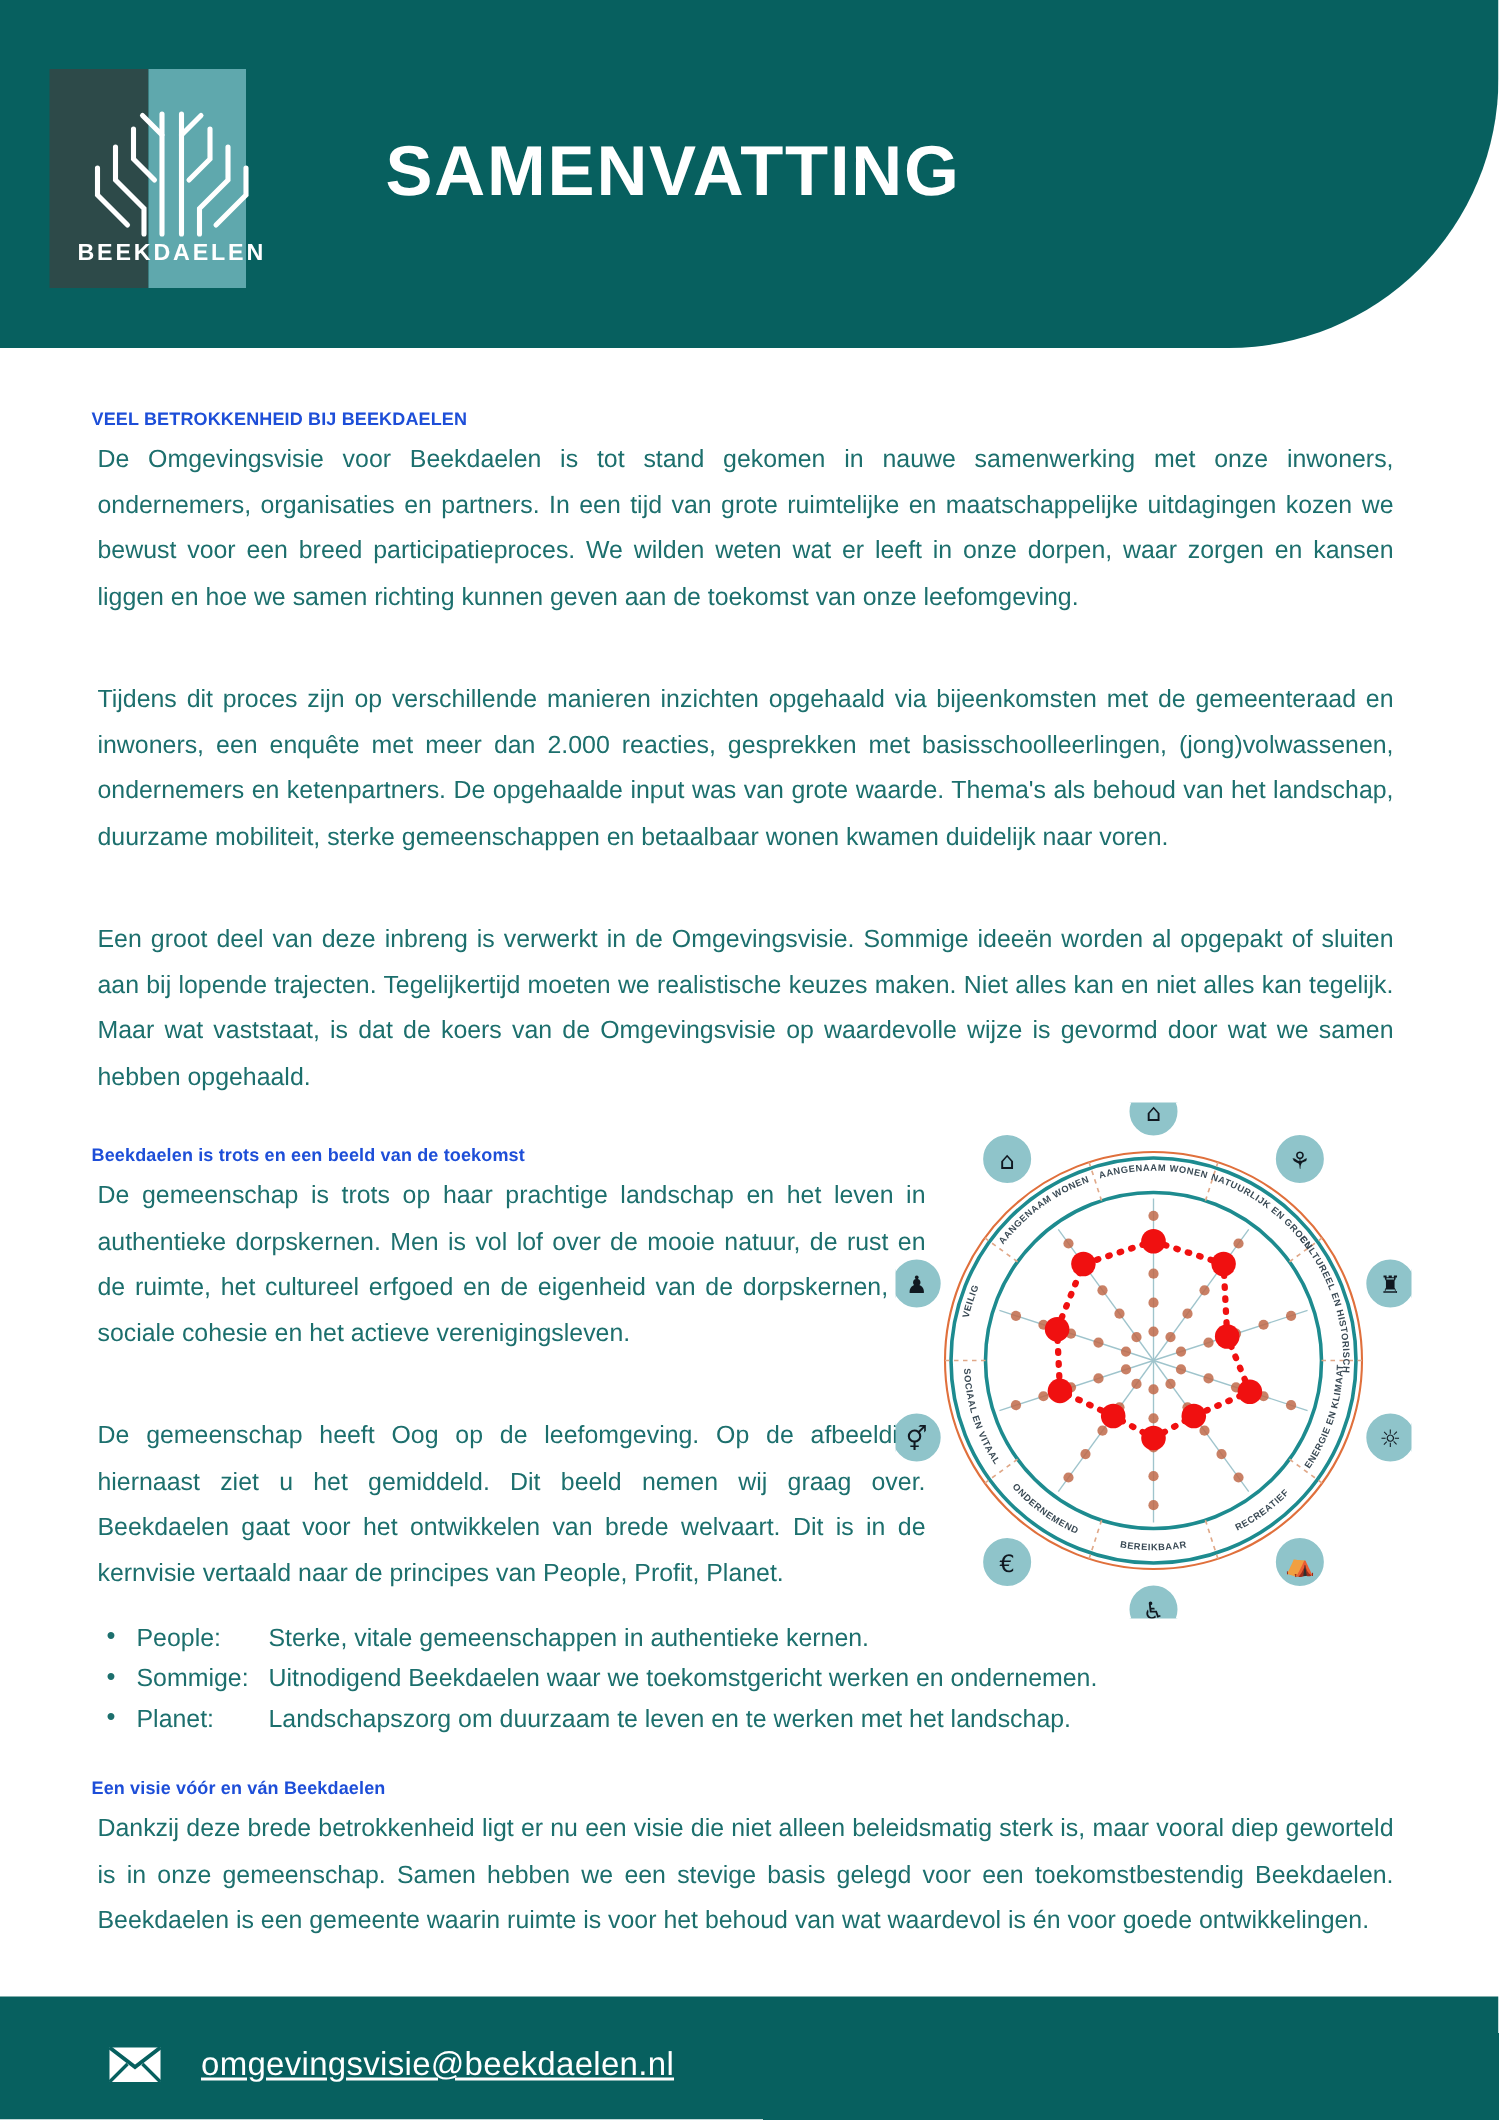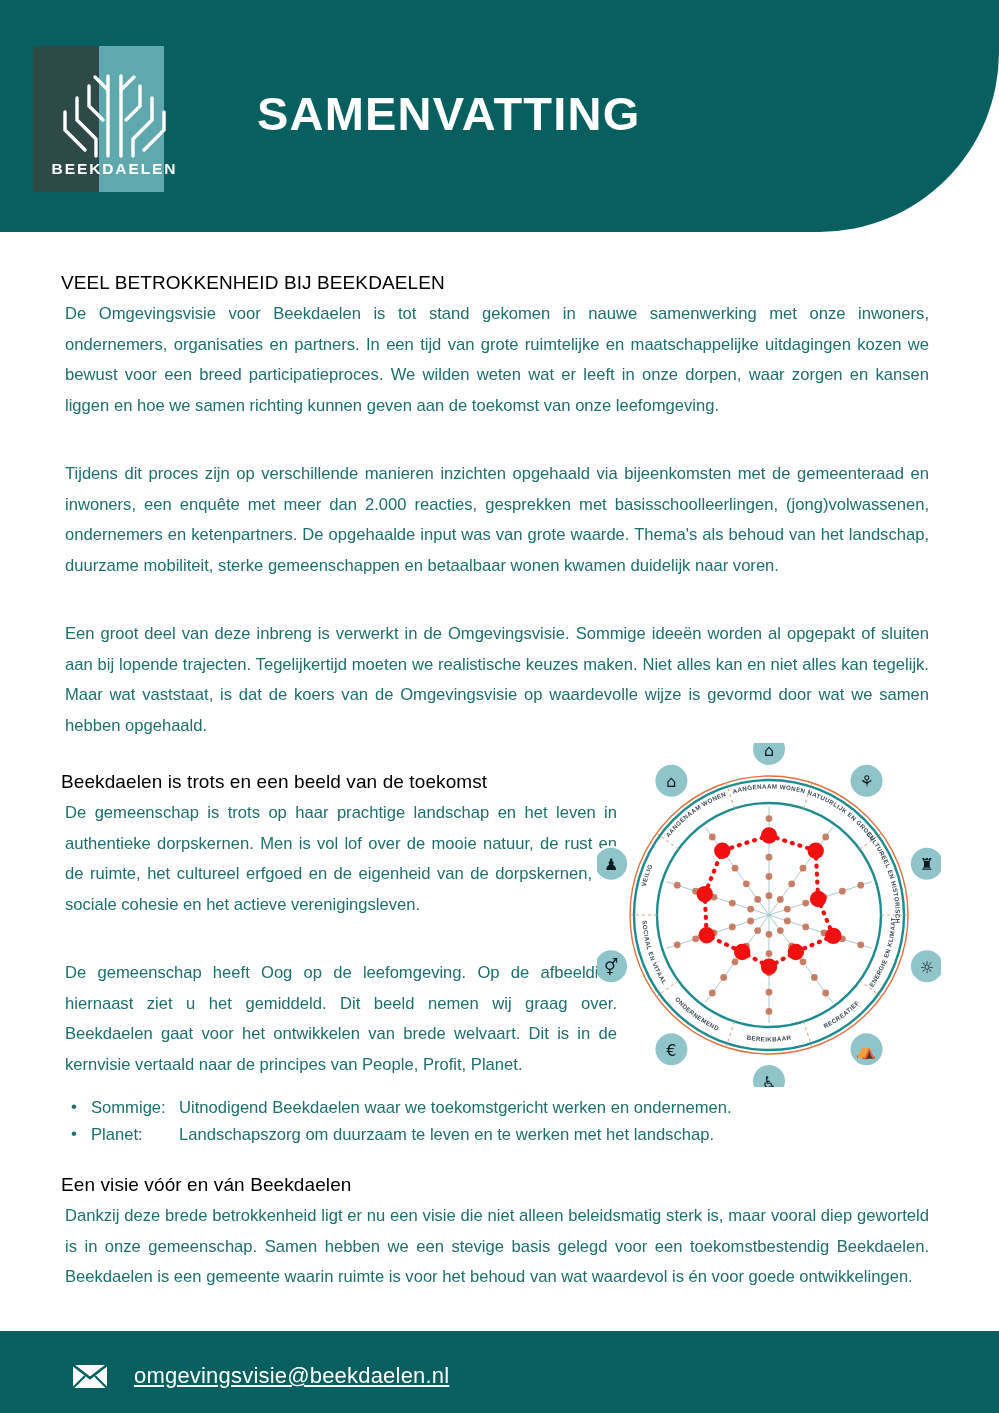--- a/index.html
+++ b/index.html
@@ -76,23 +76,23 @@
   }
 
   
   .content {
     position: absolute;
     left: 61px;
     top: 272px;
     width: 872px;
   }
   .h-sub {
-    color: #000000;
-    font-size: 19px;
-    font-weight: normal;
+    color: #1d4ed8;
+    font-size: 12px;
+    font-weight: bold;
     margin: 0 0 5px 0;
     letter-spacing: 0.1px;
   }
   p.body-text {
     color: #1c6f6d;
     font-size: 16.6px;
     line-height: 30.5px;
     text-align: justify;
     margin: 4px;
   }
@@ -373,20 +373,23 @@
           <g>
             <circle cx="74.42764811944944" cy="37.70317893375875" r="17" fill="#8fc4ca" stroke="#ffffff" stroke-width="2"></circle>
             <text x="74.42764811944944" y="44.20317893375875" text-anchor="middle" font-size="16" fill="#101820" font-family="&quot;DejaVu Sans&quot;, sans-serif">⌂</text>
           </g>
         </svg>
     </div>
   </div>
 
   <ul class="principles">
     <li>
+      <span class="term">People:</span><span>Sterke, vitale gemeenschappen in authentieke kernen.</span>
+    </li>
+    <li>
       <span class="term">Sommige:</span><span>Uitnodigend Beekdaelen waar we toekomstgericht werken en ondernemen.</span>
     </li>
     <li>
       <span class="term">Planet:</span><span>Landschapszorg om duurzaam te leven en te werken met het landschap.</span>
     </li>
   </ul>
 
   <div class="gap-section"></div>
 
   <div>

